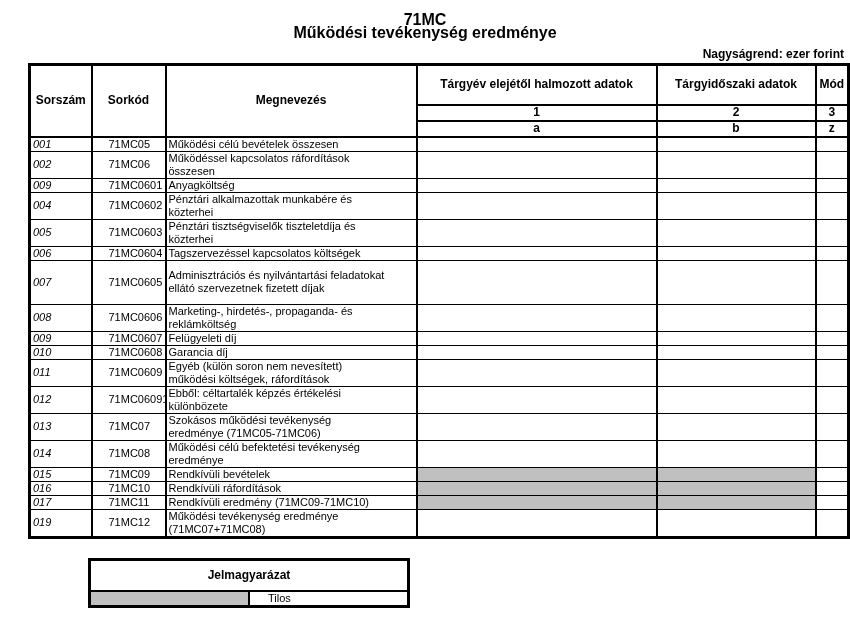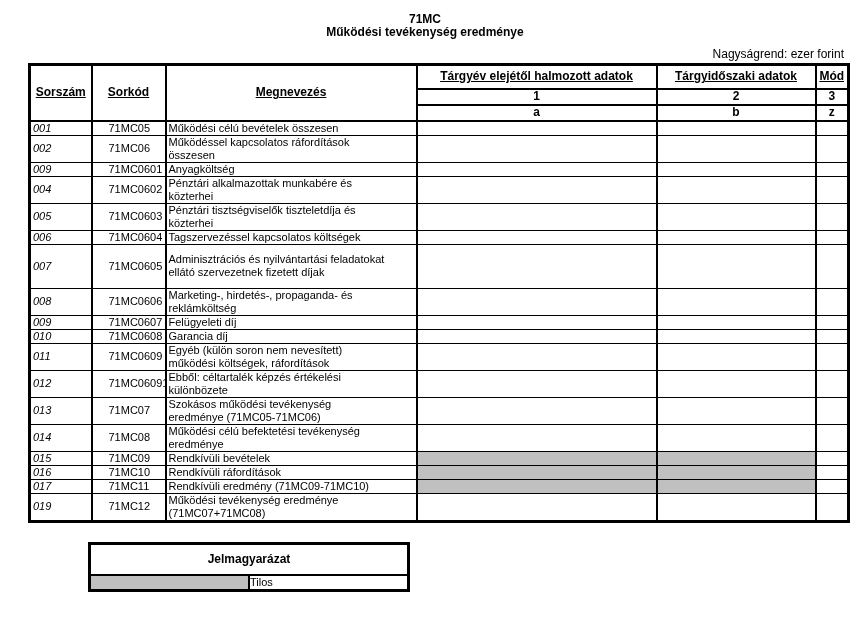--- a/index.html
+++ b/index.html
@@ -1,22 +1,22 @@
 <!DOCTYPE html>
 <html><head>
 <meta charset="utf-8">
 <style>
   * { margin: 0; padding: 0; box-sizing: border-box; }
   html, body { width: 850px; height: 618px; background: #ffffff; overflow: hidden; }
   body { font-family: "Liberation Sans", "DejaVu Sans", sans-serif; color: #000; padding-top: 13px; }
 
-  .title-block { text-align: center; font-weight: bold; font-size: 12px; line-height: 13px; }
+  .title-block { text-align: center; font-weight: bold; font-size: 16px; line-height: 13px; }
 
   .scale-note {
-    text-align: right; font-weight: normal; font-size: 12px;
+    text-align: right; font-weight: bold; font-size: 12px;
     margin: 9px 6px 2px 0; line-height: 13px;
   }
 
   table.report {
     border-collapse: collapse; table-layout: fixed;
     margin-left: 28px; width: 819px;
     border: 3px solid #000;
   }
   table.report th, table.report td {
     border: 1px solid #000;
@@ -28,40 +28,40 @@
     border-width: 2px; font-size: 12px; font-weight: bold; text-align: center;
     padding: 0 1px;
   }
   col.c-sorszam { width: 62px; }
   col.c-sorkod  { width: 74px; }
   col.c-megnev  { width: 251px; }
   col.c-a       { width: 240px; }
   col.c-b       { width: 159px; }
   col.c-mod     { width: 33px; }
 
-  tr.h-label th { height: 24px; text-decoration: underline; }
+  tr.h-label th { height: 40px; }
   tr.h-num th, tr.h-let th { height: 16px; font-size: 12px; }
 
   tbody td { height: 14px; padding: 0 2px; }
   tbody tr:nth-child(7) td { height: 44px; }
   td.num  { text-align: left; font-style: italic; }
   td.code { text-align: left; padding-left: 16px; }
   td.name { text-align: left; white-space: pre-line; }
   td.forbidden { background: #C0C0C0; }
 
   table.legend {
     border-collapse: collapse; table-layout: fixed;
     margin: 19px 0 0 88px; width: 322px;
     border: 3px solid #000;
   }
   table.legend th, table.legend td {
     border: 2px solid #000; font-size: 11px; line-height: 13px; vertical-align: middle;
   }
   table.legend th { height: 32px; font-size: 12px; font-weight: bold; text-align: center; }
-  table.legend td { height: 15px; padding: 0 0; }
+  table.legend td { height: 15px; padding: 0 18px; }
   td.swatch-cell { width: 74px; padding: 0; }
 </style>
 </head>
 <body>
 
 <div class="title-block">
   <div>71MC</div>
   <div>Működési tevékenység eredménye</div>
 </div>
 

